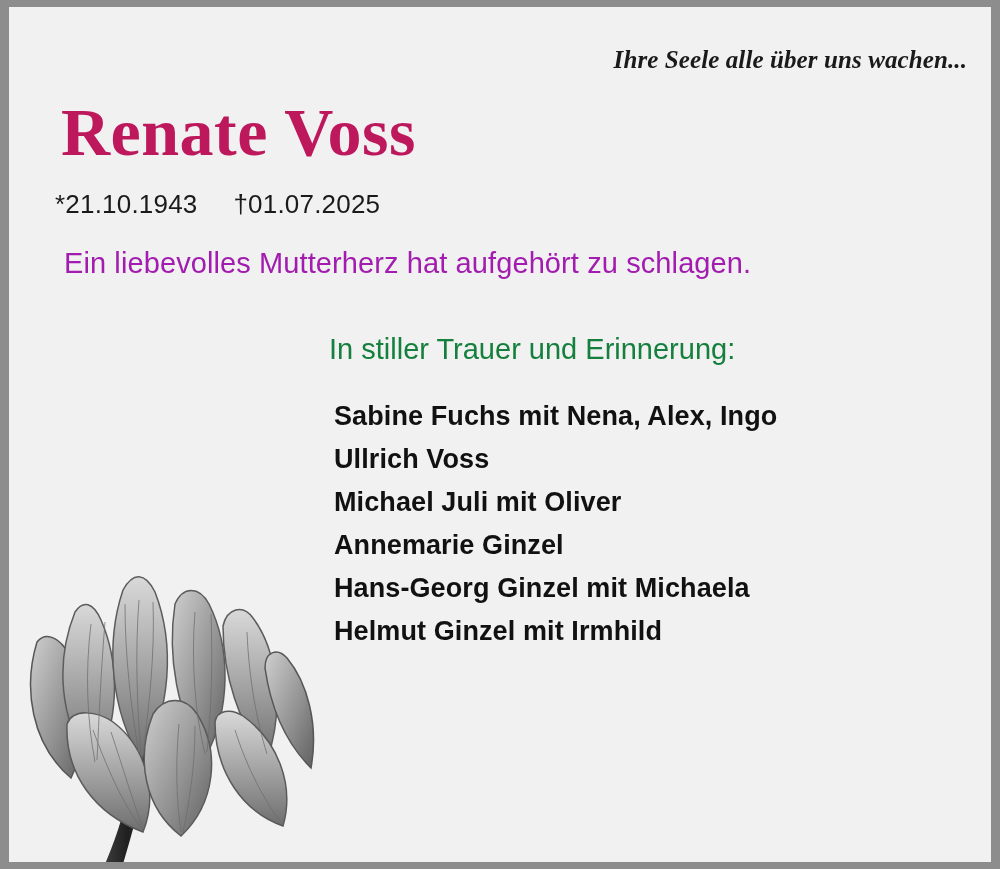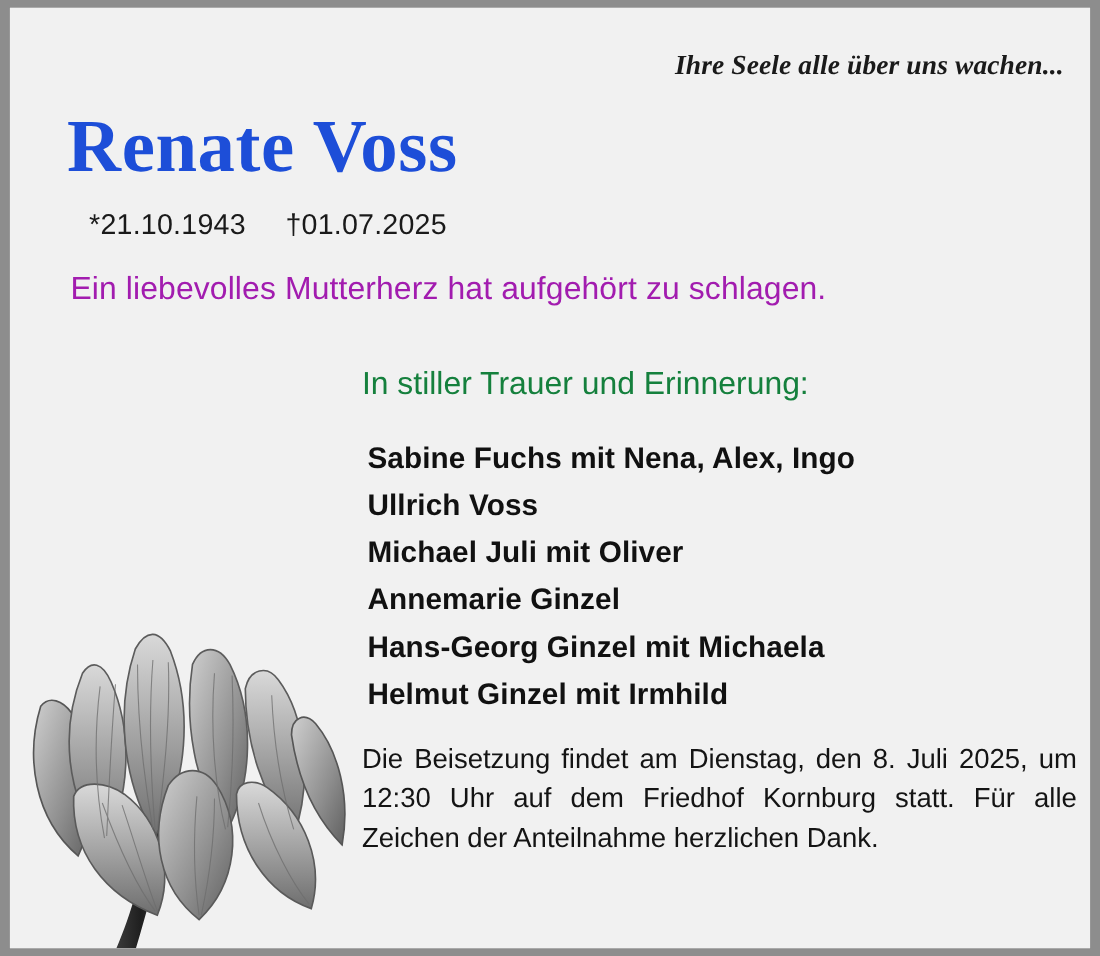--- a/index.html
+++ b/index.html
@@ -43,27 +43,27 @@
   }
 
   .name {
     position: absolute;
     left: 52px;
     top: 88px;
     font-family: "Liberation Serif", serif;
     font-weight: bold;
     font-size: 68px;
     line-height: 74px;
-    color: #1d4ed8;
+    color: #be185d;
     letter-spacing: 0.5px;
   }
 
   .dates {
     position: absolute;
-    left: 72px;
+    left: 46px;
     top: 182px;
     font-size: 26px;
     color: #1a1a1a;
     letter-spacing: 0.2px;
   }
   .dates .birth { margin-right: 36px; }
 
   .sentence {
     position: absolute;
     left: 55px;
@@ -135,21 +135,20 @@
 
     <div class="mourners">
       <div class="line">Sabine Fuchs mit Nena, Alex, Ingo</div>
       <div class="line">Ullrich Voss</div>
       <div class="line">Michael Juli mit Oliver</div>
       <div class="line">Annemarie Ginzel</div>
       <div class="line">Hans-Georg Ginzel mit Michaela</div>
       <div class="line">Helmut Ginzel mit Irmhild</div>
     </div>
 
-    <div class="funeral-text">Die Beisetzung findet am Dienstag, den 8. Juli 2025, um 12:30 Uhr auf dem Friedhof Kornburg statt. Für alle Zeichen der Anteilnahme herzlichen Dank.</div>
 
     <svg class="flower" viewBox="0 0 310 370" xmlns="http://www.w3.org/2000/svg">
       <defs>
         <linearGradient id="pet" x1="0" y1="0" x2="0" y2="1">
           <stop offset="0%" stop-color="#d9d9d9"></stop>
           <stop offset="55%" stop-color="#9f9f9f"></stop>
           <stop offset="100%" stop-color="#6e6e6e"></stop>
         </linearGradient>
         <linearGradient id="pet2" x1="0" y1="0" x2="1" y2="1">
           <stop offset="0%" stop-color="#cfcfcf"></stop>

